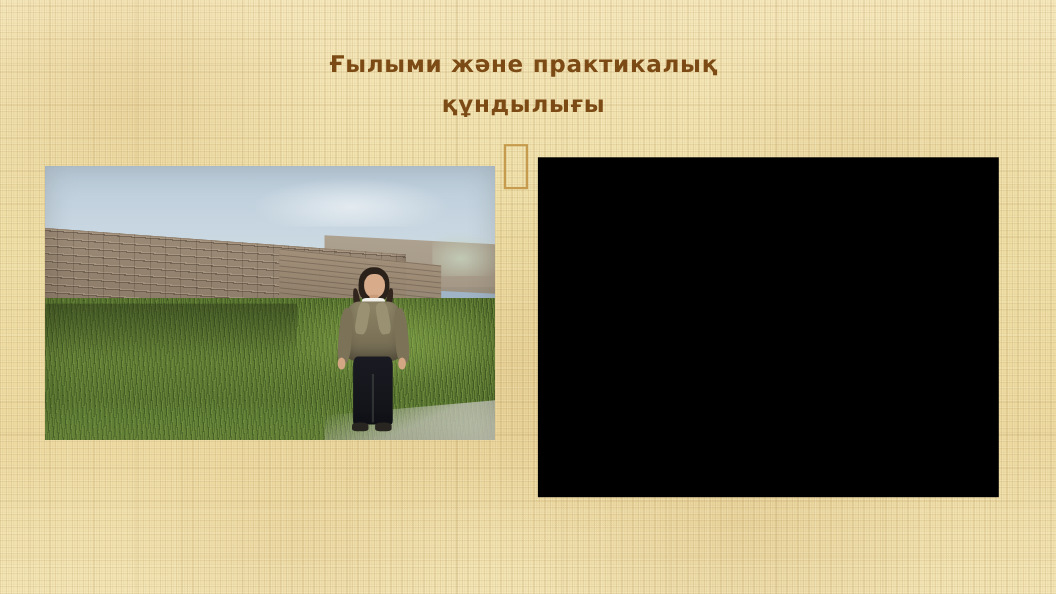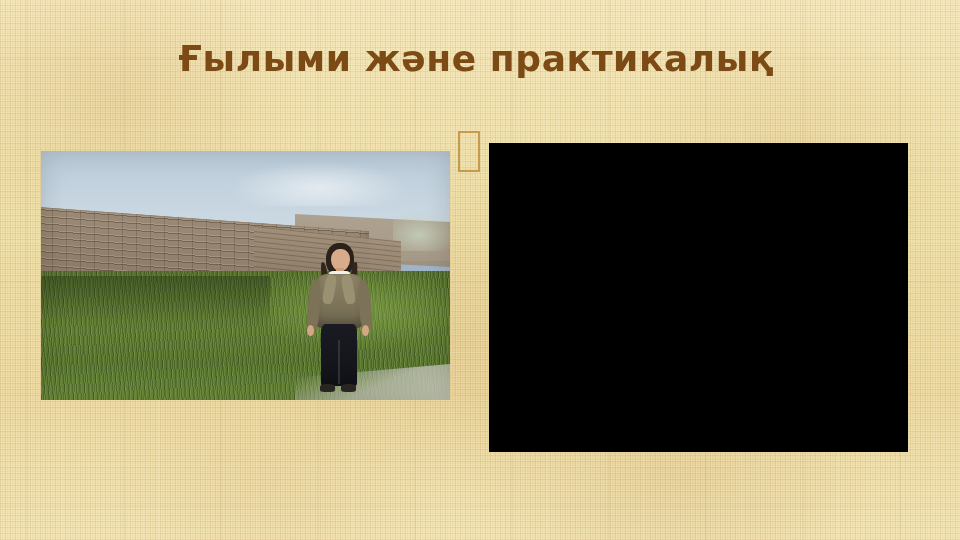--- a/index.html
+++ b/index.html
@@ -107,21 +107,21 @@
     left: 140px;
     top: 40px;
     width: 672px;
     text-align: center;
     z-index: 6;
   }
   .title-line {
     display: block;
     font-family: "DejaVu Sans", sans-serif;
     font-weight: bold;
-    font-size: 36px;
+    font-size: 21px;
     line-height: 37px;
     letter-spacing: 0.6px;
     color: #7c4a15;
     white-space: nowrap;
   }
 
   
   #glyph-box {
     position: absolute;
     left: 458px;
@@ -317,20 +317,21 @@
 
 <div id="slide">
 
   <div class="bg-base"></div>
   <div class="bg-warp"></div>
   <div class="bg-weft"></div>
   <div class="bg-slub"></div>
 
   <div id="title-block">
     <span class="title-line">Ғылыми және практикалық</span>
+    <span class="title-line">құндылығы</span>
   </div>
 
   <div id="glyph-box"></div>
 
   <div id="photo">
     <div class="ph-layer ph-sky"></div>
     <div class="ph-layer ph-cloud"></div>
     <div class="ph-layer ph-far"></div>
     <div class="ph-layer ph-shrub"></div>
     <div class="ph-layer ph-wall"></div>

